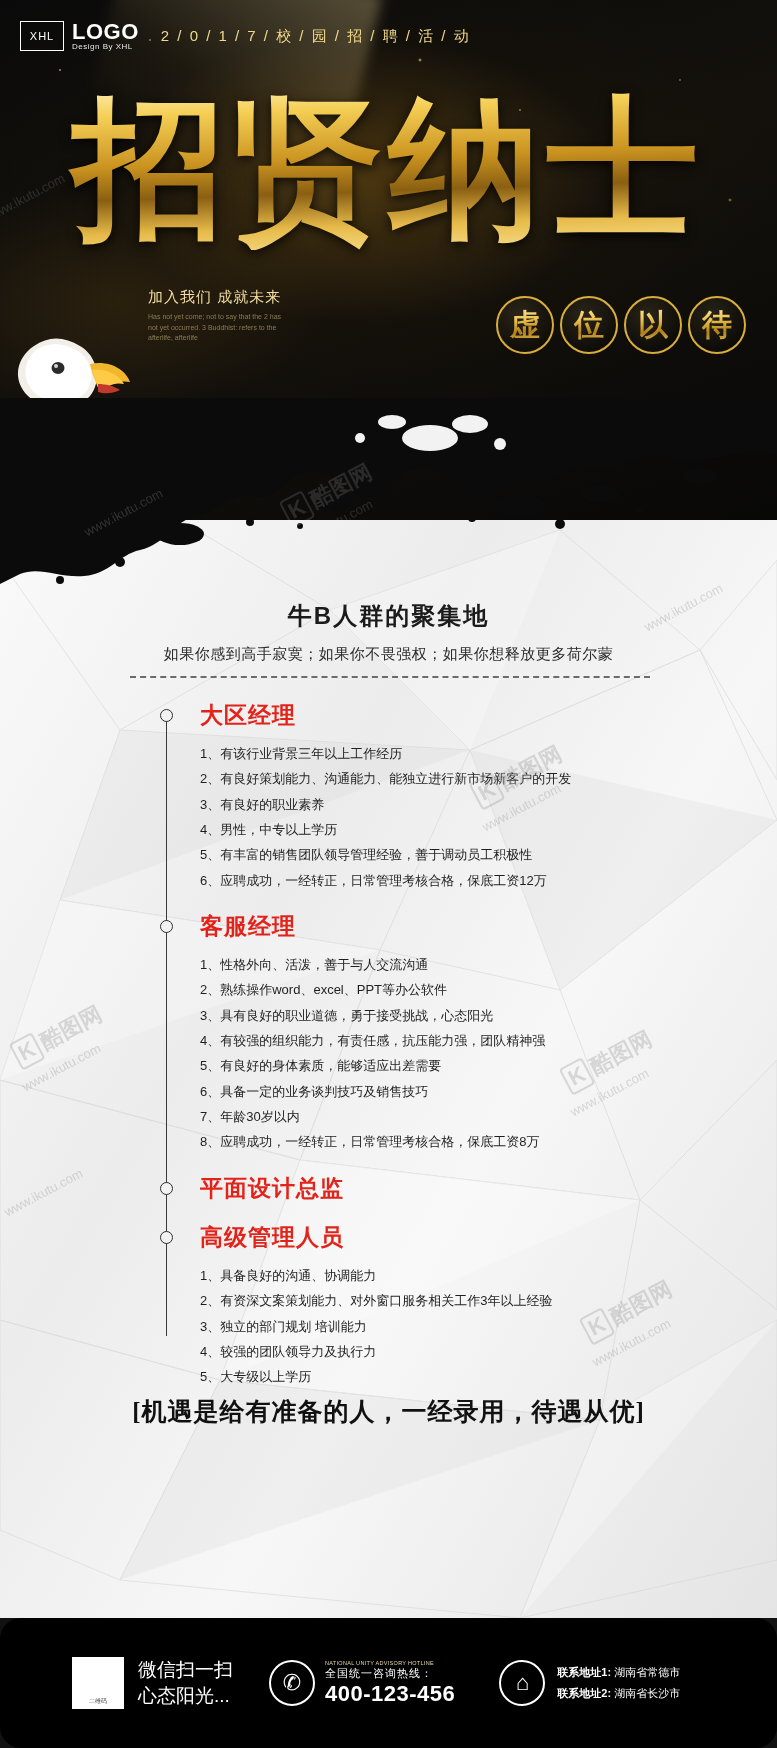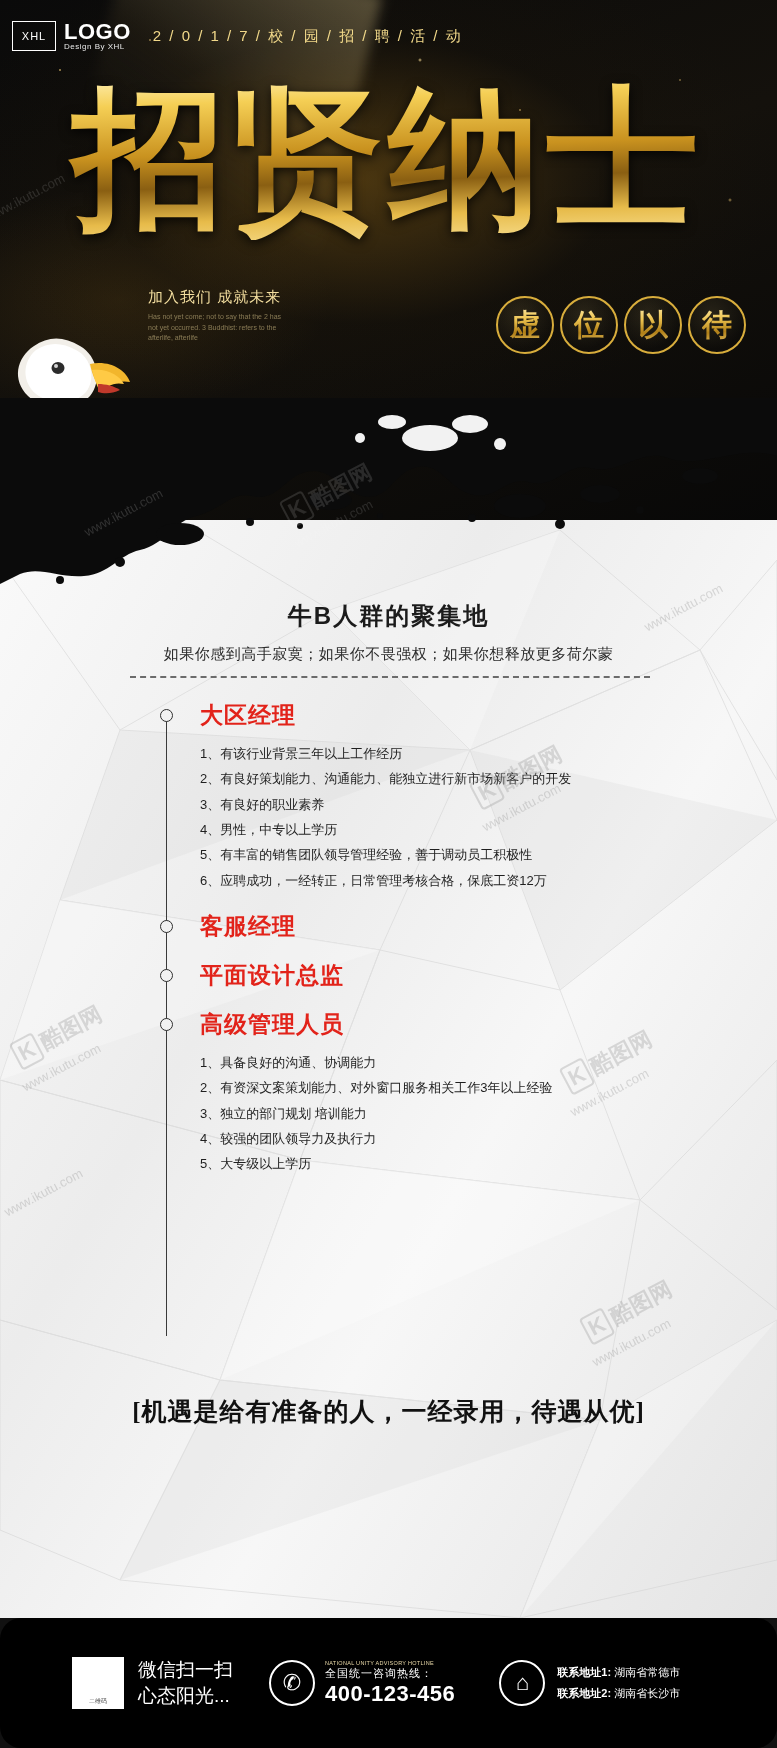--- a/index.html
+++ b/index.html
@@ -53,21 +53,21 @@
     transform: rotate(14deg);
     filter: blur(6px);
     pointer-events: none;
   }
 
   
   .header {
     position: absolute; left: 0; top: 0;
     width: 777px; height: 72px;
     display: flex; align-items: center;
-    padding-left: 12px;
+    padding-left: 20px;
     z-index: 6;
   }
   .logo-box {
     width: 44px; height: 30px;
     border: 1.5px solid #fff;
     display: flex; align-items: center; justify-content: center;
     color: #fff; font-size: 11px; letter-spacing: 1px;
     margin-right: 8px;
   }
   .logo-text { color: #fff; line-height: 1.05; }
@@ -77,21 +77,21 @@
     margin-left: 22px;
     color: #f2d98a;
     font-size: 15px;
     letter-spacing: 2px;
     white-space: nowrap;
   }
 
   
   .gold-title {
     position: absolute;
-    left: 0; top: 76px; width: 777px;
+    left: 0; top: 86px; width: 777px;
     text-align: center;
     font-family: "DejaVu Serif", "Liberation Serif", serif;
     font-size: 152px;
     font-weight: bold;
     letter-spacing: 6px;
     line-height: 1.08;
     background: linear-gradient(178deg, #fff3c0 0%, #f5cf55 18%, #c9921f 45%, #8a5f12 62%, #e7bb4a 80%, #fbe59b 100%);
     -webkit-background-clip: text;
     background-clip: text;
     color: transparent;
@@ -441,20 +441,30 @@
         <li>3、有良好的职业素养</li>
         <li>4、男性，中专以上学历</li>
         <li>5、有丰富的销售团队领导管理经验，善于调动员工积极性</li>
         <li>6、应聘成功，一经转正，日常管理考核合格，保底工资12万</li>
       </ul>
     </div>
 
     <div class="sec">
       <div class="dot"></div>
       <h3>客服经理</h3>
+      <ul>
+        <li>1、性格外向、活泼，善于与人交流沟通</li>
+        <li>2、熟练操作word、excel、PPT等办公软件</li>
+        <li>3、具有良好的职业道德，勇于接受挑战，心态阳光</li>
+        <li>4、有较强的组织能力，有责任感，抗压能力强，团队精神强</li>
+        <li>5、有良好的身体素质，能够适应出差需要</li>
+        <li>6、具备一定的业务谈判技巧及销售技巧</li>
+        <li>7、年龄30岁以内</li>
+        <li>8、应聘成功，一经转正，日常管理考核合格，保底工资8万</li>
+      </ul>
     </div>
 
     <div class="sec">
       <div class="dot"></div>
       <h3>平面设计总监</h3>
     </div>
 
     <div class="sec">
       <div class="dot"></div>
       <h3>高级管理人员</h3>

